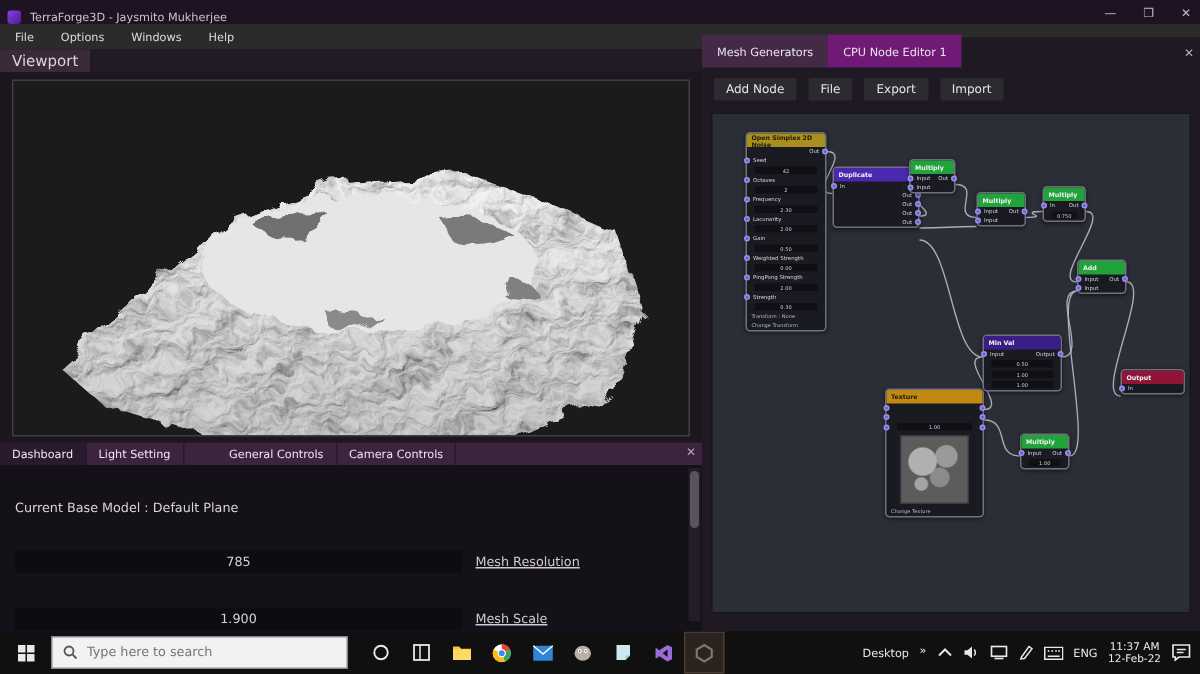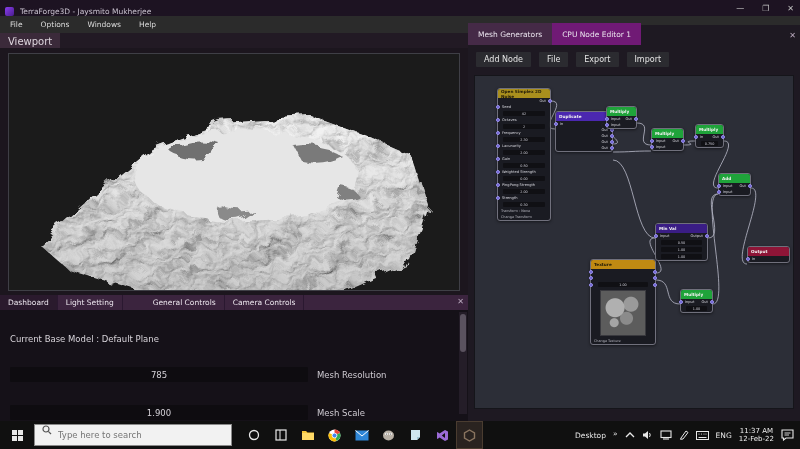--- a/index.html
+++ b/index.html
@@ -38,21 +38,21 @@
   .dash-tab.g1 { margin-left:22px; }
   .panel-close { position:absolute; right:4px; top:2px; color:#b9a9bd; font-size:8px; }
   .dash-body { position:relative; padding:24px 0 0 10px; }
   .base-model { font-size:8.5px; color:#d8d4da; margin-bottom:7px; }
   .btn { display:inline-block; background:#29292e; color:#e3e0e6; font-size:8.5px;
          padding:3px 7px; border-radius:1px; }
   .field-row { display:flex; align-items:center; margin-top:23px; }
   .field-box { width:298px; height:15px; background:#0e0c10; border-radius:1px;
                display:flex; align-items:center; justify-content:center;
                font-size:8.5px; color:#d5d2d8; }
-  .field-label { font-size:8.5px; color:#cfcbd2; margin-left:9px; }
+  .field-label { font-size:8.5px; color:#cfcbd2; margin-left:9px;text-decoration:underline; }
   .check-row { display:flex; align-items:center; margin-top:11px; }
   .checkbox { width:13px; height:13px; background:#261c2a; border:1px solid #3a2b3e;
               color:#e6e0ea; font-size:10px; line-height:11px; text-align:center; border-radius:2px; }
   .check-label { font-size:8.5px; color:#d8d4da; margin-left:7px; }
   .dash-scroll { position:absolute; right:1px; top:17px; width:8px; height:102px; background:#241d28; }
   .dash-thumb { position:absolute; left:1px; top:2px; width:6px; height:38px; background:#5a525f; border-radius:3px; }
 
   
   .nodepanel { position:absolute; left:468px; top:25px; width:332px; height:396px; background:#1e1922; }
   .np-tabbar { position:relative; height:20px; background:#1e1922; display:flex; align-items:flex-end; }
@@ -88,21 +88,21 @@
       radial-gradient(circle at 30% 72%, #a5a5a5 0 4px, transparent 5px);
     border:1px solid #3a3a3f; }
 
   
   .taskbar { position:absolute; left:0; top:421px; width:800px; height:28px; background:#101010;
              display:flex; align-items:center; z-index:50; }
   .tb-start { width:34px; height:28px; display:flex; align-items:center; justify-content:center; }
   .winlogo { width:11px; height:11px; display:grid; grid-template-columns:5px 5px; gap:1px; }
   .winlogo i { background:#e8e8e8; width:5px; height:5px; }
   .tb-search { width:198px; height:22px; background:#f2f2f2; border:1px solid #8a8a8a;
-               display:flex; padding-left:7px; }
+               display:flex; align-items:center; padding-left:7px; }
   .tb-search svg { flex:none; }
   .tb-search input { border:0; outline:0; background:transparent; font-size:8.5px; color:#444;
                      margin-left:6px; width:150px; font-family:"DejaVu Sans", sans-serif; }
   .tb-icons { display:flex; align-items:center; margin-left:8px; }
   .tb-ic { width:27px; height:28px; display:flex; align-items:center; justify-content:center; }
   .tb-ic.active { background:#2a2320; box-shadow:inset 0 0 0 1px #4a3c30; }
   .tray { position:absolute; right:0; top:0; height:28px; display:flex; align-items:center; gap:7px; padding-right:6px; }
   .tray .txt { color:#e8e8e8; font-size:7.5px; }
   .clock { text-align:center; color:#eeeeee; font-size:7px; line-height:8.5px; }
 </style>

